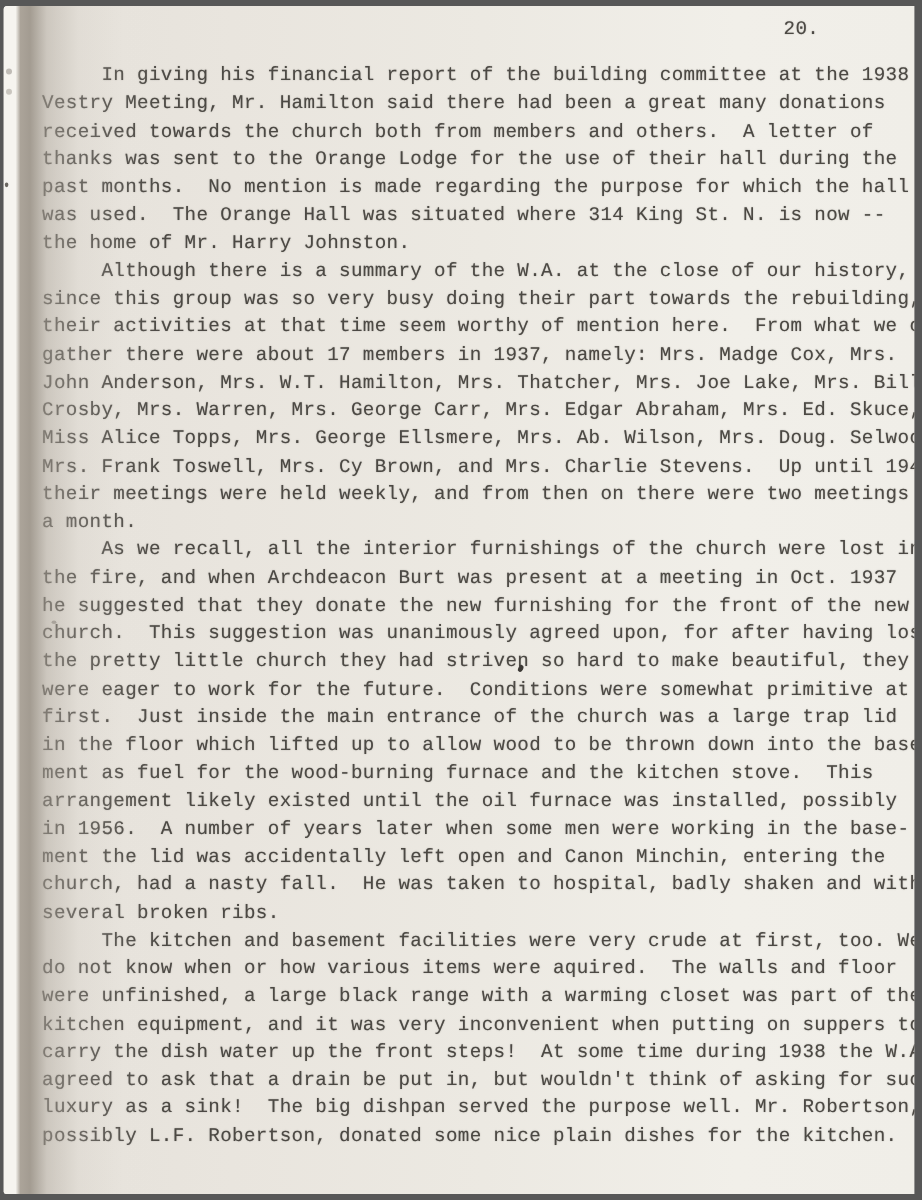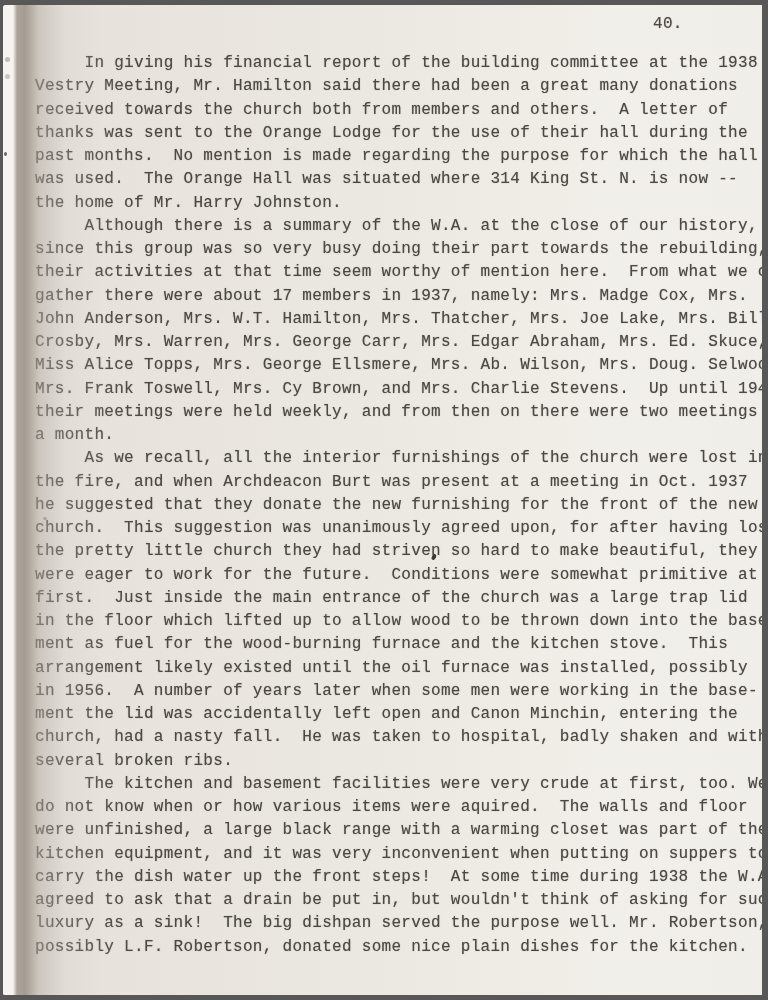--- a/index.html
+++ b/index.html
@@ -87,21 +87,21 @@
   .speck.s2 { left: 2px;  top: 69px;  width: 5px; height: 5px; background: rgba(148,142,134,0.45); }
   .speck.s3 { left: 1px;  top: 147px; width: 3px; height: 4px; background: #6b6761; }
   .speck.s4 { left: 40px; top: 512px; width: 4px; height: 3px; background: rgba(130,124,116,0.5); }
   .speck.s5 { left: 429px; top: 549px; width: 4px; height: 6px; background: #3c3935; border-radius: 40% 60% 60% 40%; transform: rotate(25deg); }
 </style>
 </head>
 <body>
 
 <div class="frame">
   <div class="paper">
-    <div class="page-number">40.</div>
+    <div class="page-number">20.</div>
     <div class="text-area" id="text-area">
         <div class="paragraph">
           <div class="tline">     In giving his financial report of the building committee at the 1938</div>
           <div class="tline">Vestry Meeting, Mr. Hamilton said there had been a great many donations</div>
           <div class="tline">received towards the church both from members and others.  A letter of</div>
           <div class="tline">thanks was sent to the Orange Lodge for the use of their hall during the</div>
           <div class="tline">past months.  No mention is made regarding the purpose for which the hall</div>
           <div class="tline">was used.  The Orange Hall was situated where 314 King St. N. is now --</div>
           <div class="tline">the home of Mr. Harry Johnston.</div>
         </div>

